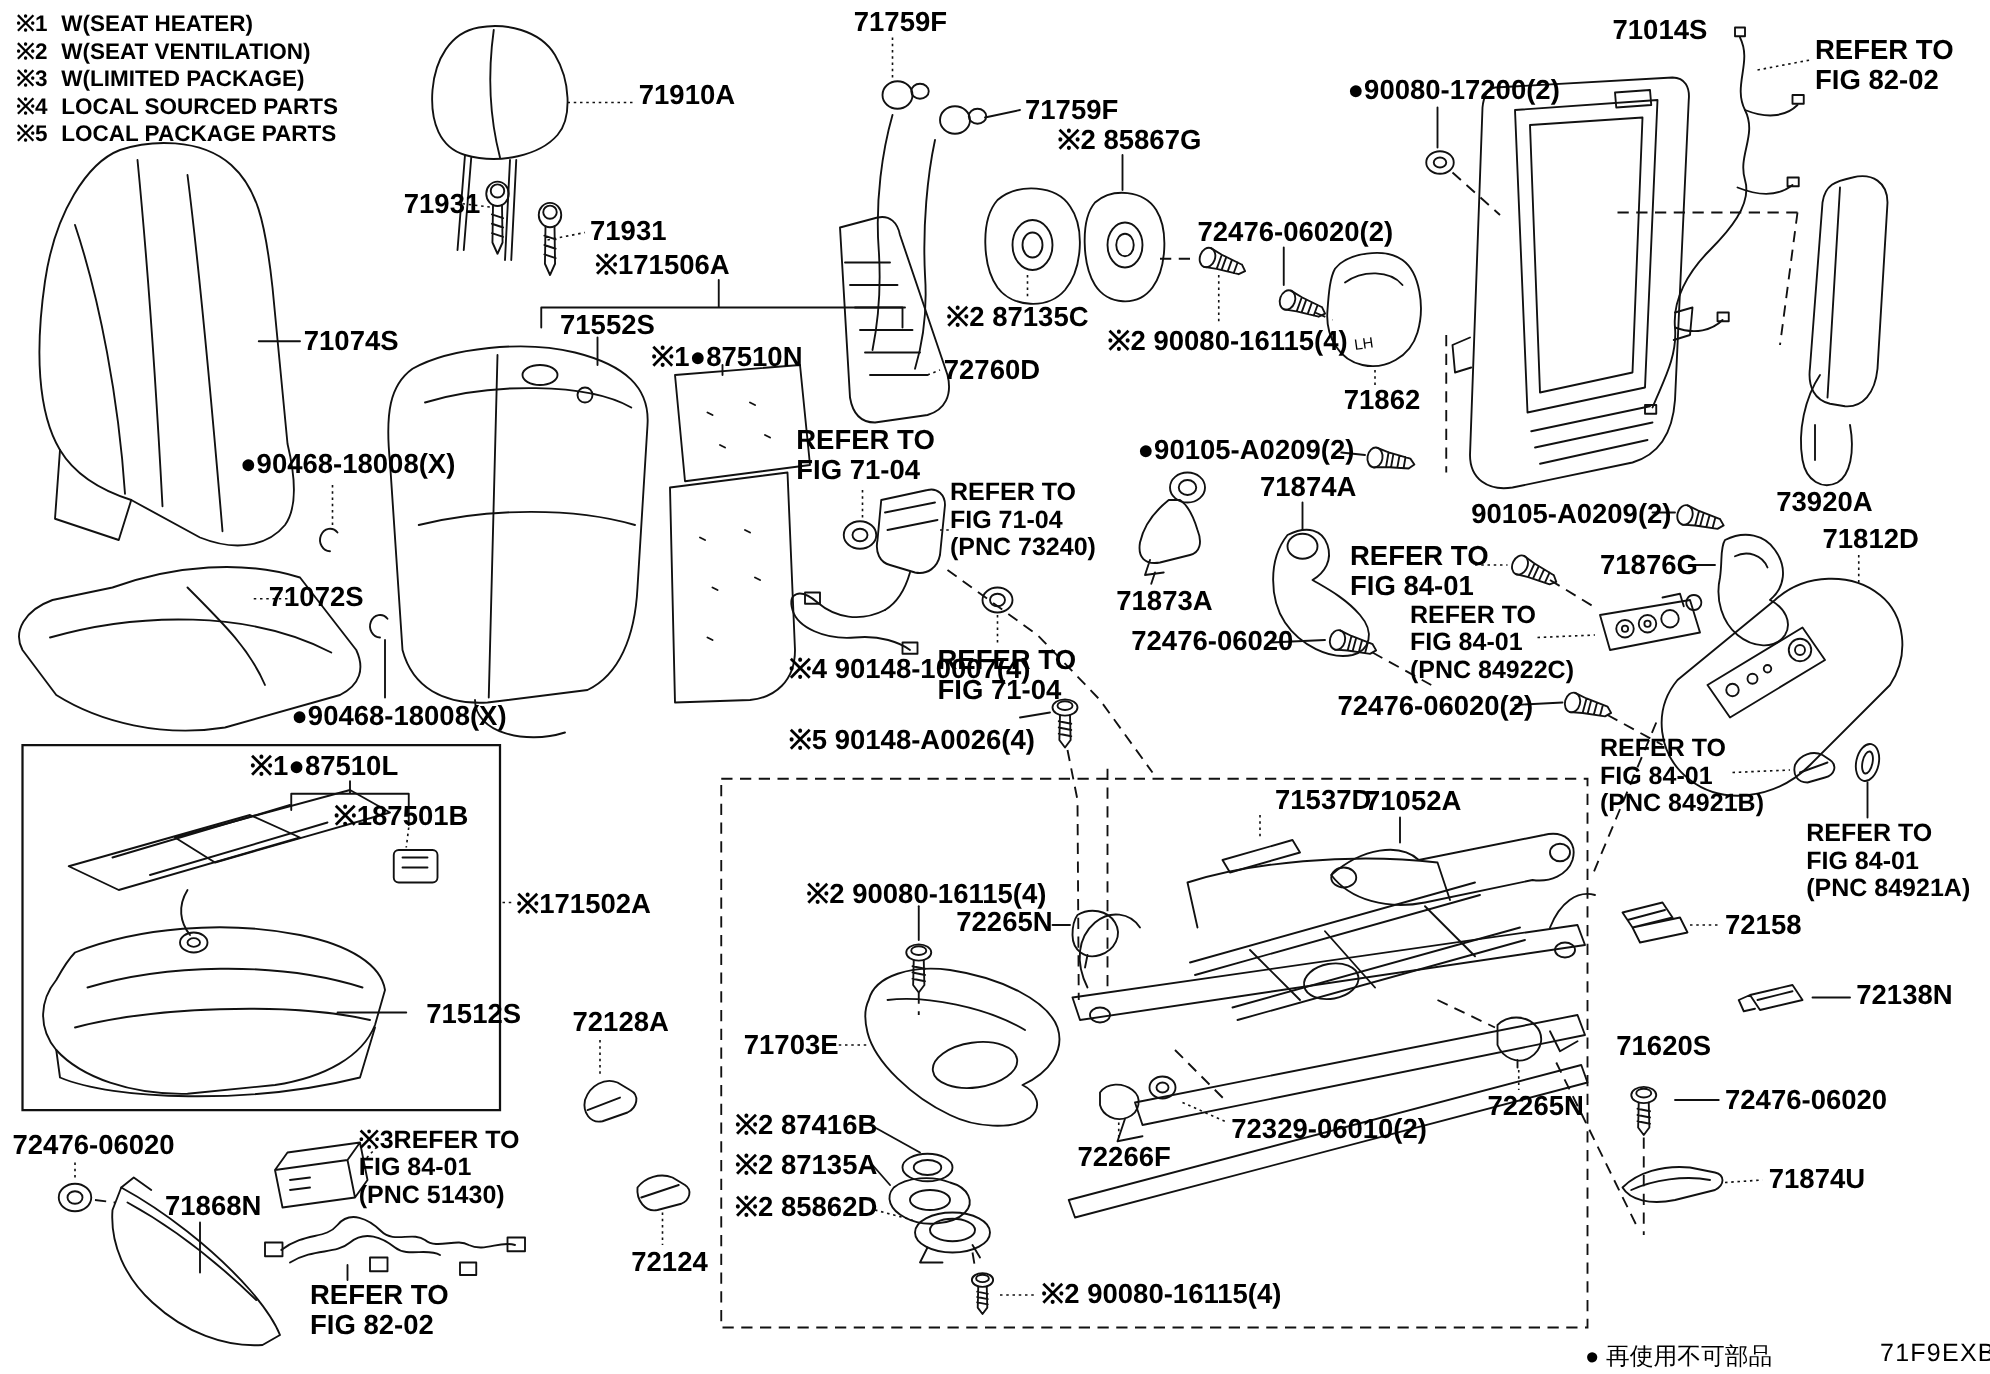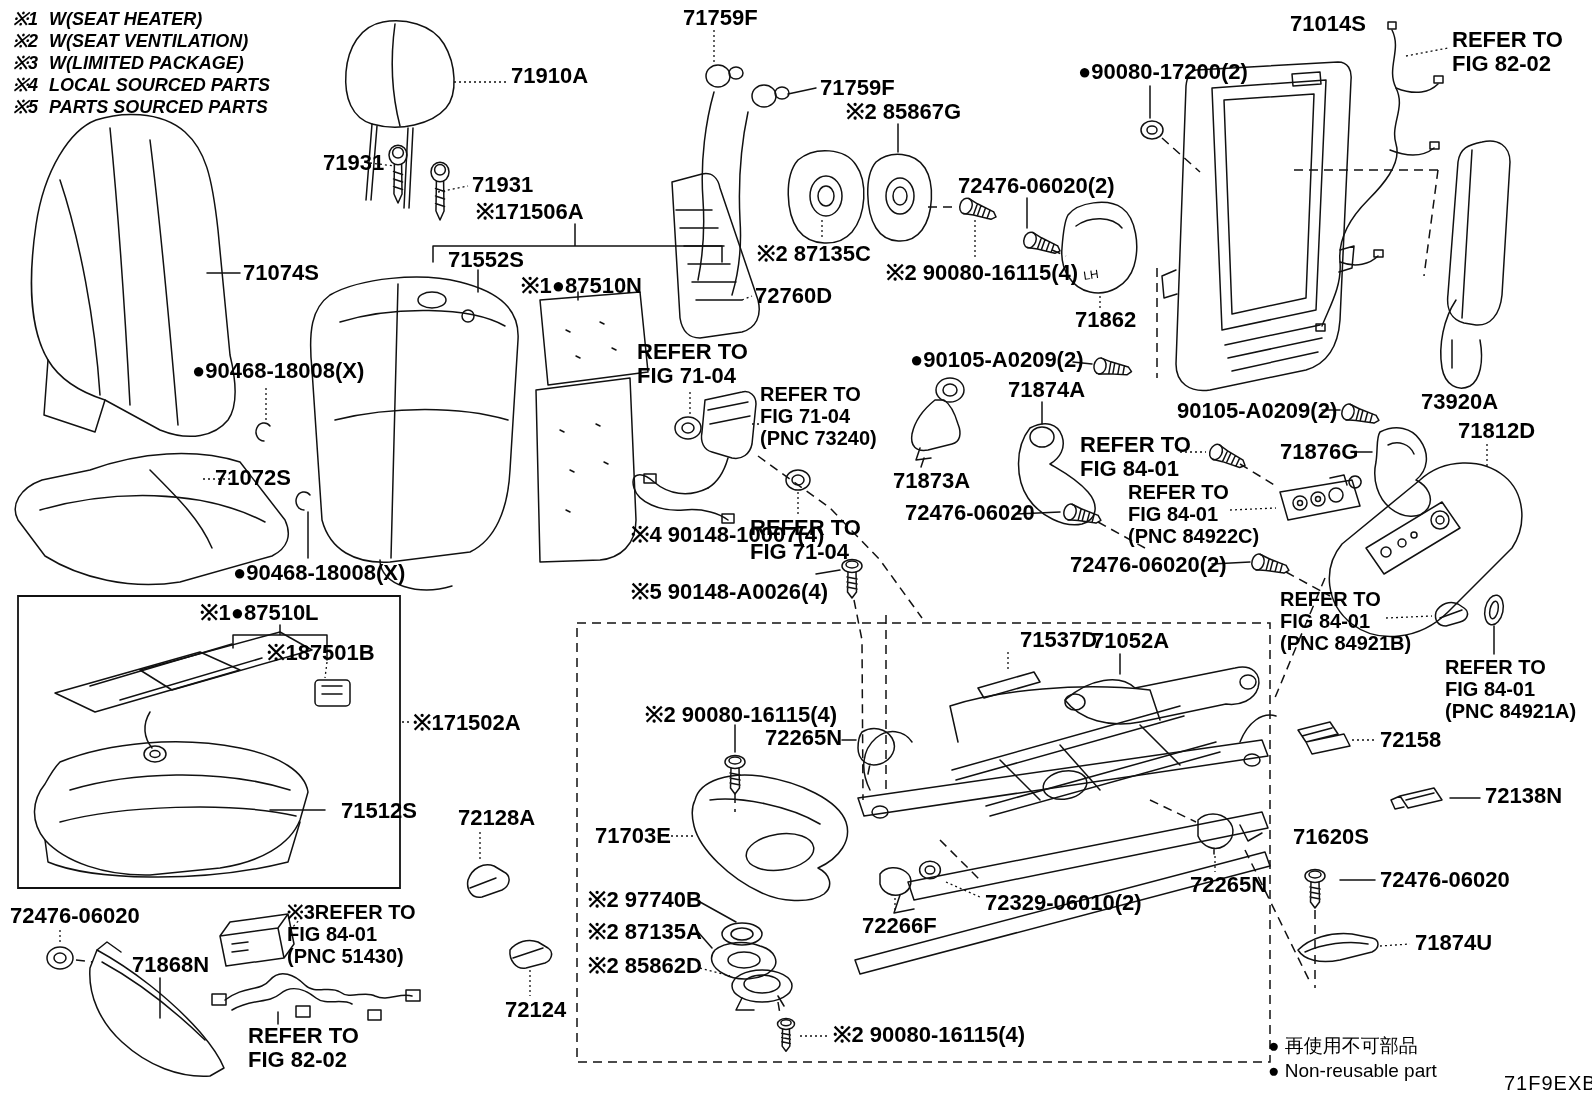--- a/index.html
+++ b/index.html
@@ -3,23 +3,23 @@
 <meta charset="utf-8">
 <style>
   html,body{margin:0;padding:0;background:#fff;}
   #stage{position:relative;width:1592px;height:1099px;background:#ffffff;overflow:hidden;
          font-family:"Liberation Sans",sans-serif;color:#000;}
   #art{position:absolute;left:0;top:0;}
   .lbl{position:absolute;font:bold 22px "Liberation Sans",sans-serif;letter-spacing:0px;
        line-height:24px;white-space:pre-line;color:#000;}
   .sm{font-size:20px;line-height:22px;}
   .legend{position:absolute;left:13px;top:6px;font:bold 18px "Liberation Sans",sans-serif;}
-  .legend .row{height:22px;white-space:nowrap;font-style:italic;}
+  .legend .row{height:22px;white-space:nowrap;}
   .legend .mark{display:inline-block;width:36px;}
-  .footer-note{position:absolute;font:19px "Liberation Sans",sans-serif;white-space:nowrap;}
+  .footer-note{position:absolute;font:19px "Liberation Sans",sans-serif;white-space:nowrap;margin-top:39px;}
   .diagram-code{position:absolute;left:1504px;top:1072px;font:20px "Liberation Sans",sans-serif;
        letter-spacing:1px;}
   svg *{vector-effect:non-scaling-stroke;}
   .ln{fill:none;stroke:#111;stroke-width:1.5;stroke-linecap:round;stroke-linejoin:round;}
   .ld{fill:none;stroke:#111;stroke-width:1.3;stroke-dasharray:2 3;}
   .dsh{fill:none;stroke:#111;stroke-width:1.5;stroke-dasharray:9 6;}
   .bx{fill:none;stroke:#111;stroke-width:1.8;}
 </style>
 </head>
 <body>
@@ -343,21 +343,21 @@
       <path class="ln" d="M310,495 a8,9 0 1,0 -6,15"></path>
       <path class="ln" d="M308,512 L308,558"></path>
     </g>
   </svg>
 
   <div class="legend">
     <div class="row"><span class="mark">※1</span><span>W(SEAT HEATER)</span></div>
     <div class="row"><span class="mark">※2</span><span>W(SEAT VENTILATION)</span></div>
     <div class="row"><span class="mark">※3</span><span>W(LIMITED PACKAGE)</span></div>
     <div class="row"><span class="mark">※4</span><span>LOCAL SOURCED PARTS</span></div>
-    <div class="row"><span class="mark">※5</span><span>PARTS SOURCED PARTS</span></div>
+    <div class="row"><span class="mark">※5</span><span>LOCAL PACKAGE PARTS</span></div>
   </div>
 
   <div class="lbl" style="left:683px;top:6px">71759F</div>
   <div class="lbl" style="left:511px;top:64px">71910A</div>
   <div class="lbl" style="left:820px;top:76px">71759F</div>
   <div class="lbl" style="left:1078px;top:60px">●90080-17200(2)</div>
   <div class="lbl" style="left:1290px;top:12px">71014S</div>
   <div class="lbl" style="left:1452px;top:28px">REFER TO
 FIG 82-02</div>
   <div class="lbl" style="left:846px;top:100px">※2 85867G</div>
@@ -410,21 +410,21 @@
 (PNC 84921A)</div>
   <div class="lbl" style="left:645px;top:703px">※2 90080-16115(4)</div>
   <div class="lbl" style="left:413px;top:711px">※171502A</div>
   <div class="lbl" style="left:765px;top:726px">72265N</div>
   <div class="lbl" style="left:1380px;top:728px">72158</div>
   <div class="lbl" style="left:1485px;top:784px">72138N</div>
   <div class="lbl" style="left:341px;top:799px">71512S</div>
   <div class="lbl" style="left:458px;top:806px">72128A</div>
   <div class="lbl" style="left:595px;top:824px">71703E</div>
   <div class="lbl" style="left:1293px;top:825px">71620S</div>
-  <div class="lbl" style="left:588px;top:888px">※2 97740B</div>
+  <div class="lbl" style="left:588px;top:888px">※2 87416B</div>
   <div class="lbl" style="left:985px;top:891px">72329-06010(2)</div>
   <div class="lbl" style="left:1190px;top:873px">72265N</div>
   <div class="lbl" style="left:1380px;top:868px">72476-06020</div>
   <div class="lbl" style="left:862px;top:914px">72266F</div>
   <div class="lbl" style="left:588px;top:920px">※2 87135A</div>
   <div class="lbl" style="left:1415px;top:931px">71874U</div>
   <div class="lbl" style="left:10px;top:904px">72476-06020</div>
   <div class="lbl sm" style="left:287px;top:901px">※3REFER TO
 FIG 84-01
 (PNC 51430)</div>

